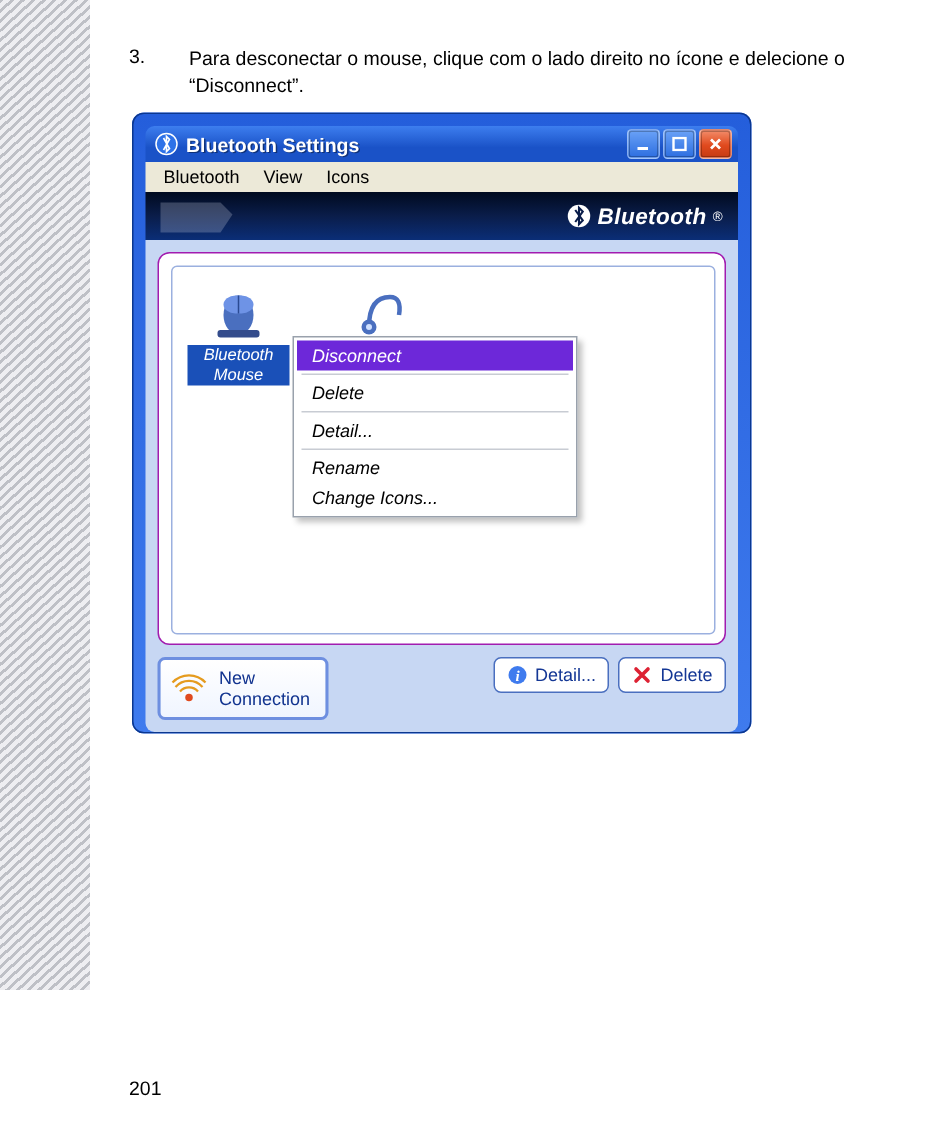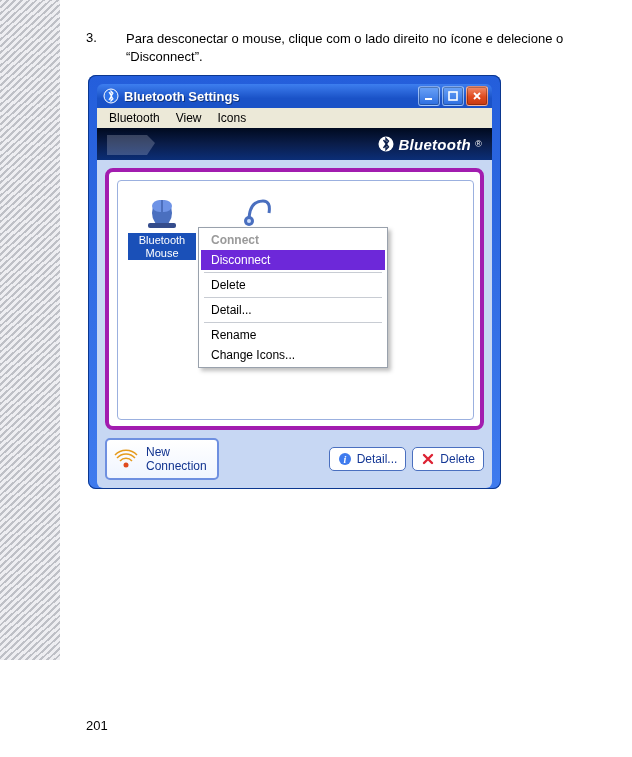--- a/index.html
+++ b/index.html
@@ -184,25 +184,26 @@
     height: 328px;
     display: flex;
     flex-direction: column;
     padding: 8px;
     border-radius: 0 0 6px 6px;
     box-sizing: border-box;
   }
 
   .devices-panel-outer {
     background: #fff;
-    border: 4px solid #a21caf;
+    border: 1px solid #a21caf;
     border-radius: 8px;
     padding: 8px;
     flex: 1;
     box-sizing: border-box;
+    font-style: italic;
   }
   .devices-panel {
     width: 100%;
     height: 100%;
     border: 1px solid #9bb0df;
     border-radius: 4px;
     background: #fff;
     position: relative;
     overflow: visible;
   }
@@ -256,21 +257,21 @@
     color: #fff;
   }
   .ctx-sep {
     border-top: 1px solid #c8ccd3;
     margin: 2px 3px;
   }
 
   
   .bottom-row {
     display:flex;
-    align-items:center;
+    align-items:flex-start;
     justify-content: space-between;
     margin-top: 8px;
     gap: 6px;
   }
   .btn {
     border: 1px solid #4a6fbf;
     border-radius: 5px;
     background: #fff;
     font-family: Tahoma, Arial;
     font-size: 12px;
@@ -388,21 +389,20 @@
                 <svg width="40" height="40" viewBox="0 0 40 40">
                   <path d="M12 30 Q12 10 26 10 Q34 10 32 22" stroke="#4a6fbf" stroke-width="3" fill="none"></path>
                   <circle cx="12" cy="30" r="5" fill="#4a6fbf"></circle>
                   <circle cx="12" cy="30" r="2" fill="#cfe0ff"></circle>
                 </svg>
               </div>
               <span class="device-label"></span>
             </div>
 
             <div class="ctx-menu">
-              <div class="ctx-item bold disabled">Connect</div>
               <div class="ctx-item highlight">Disconnect</div>
               <div class="ctx-sep"></div>
               <div class="ctx-item">Delete</div>
               <div class="ctx-sep"></div>
               <div class="ctx-item">Detail...</div>
               <div class="ctx-sep"></div>
               <div class="ctx-item">Rename</div>
               <div class="ctx-item">Change Icons...</div>
             </div>
 

